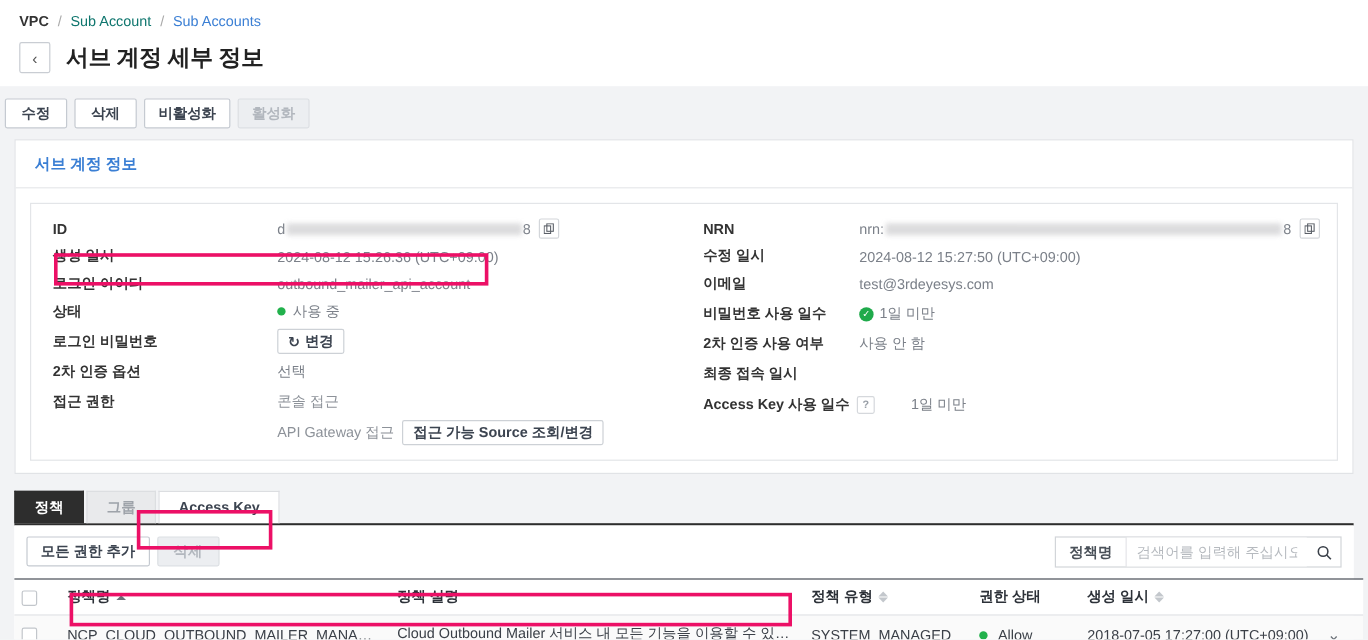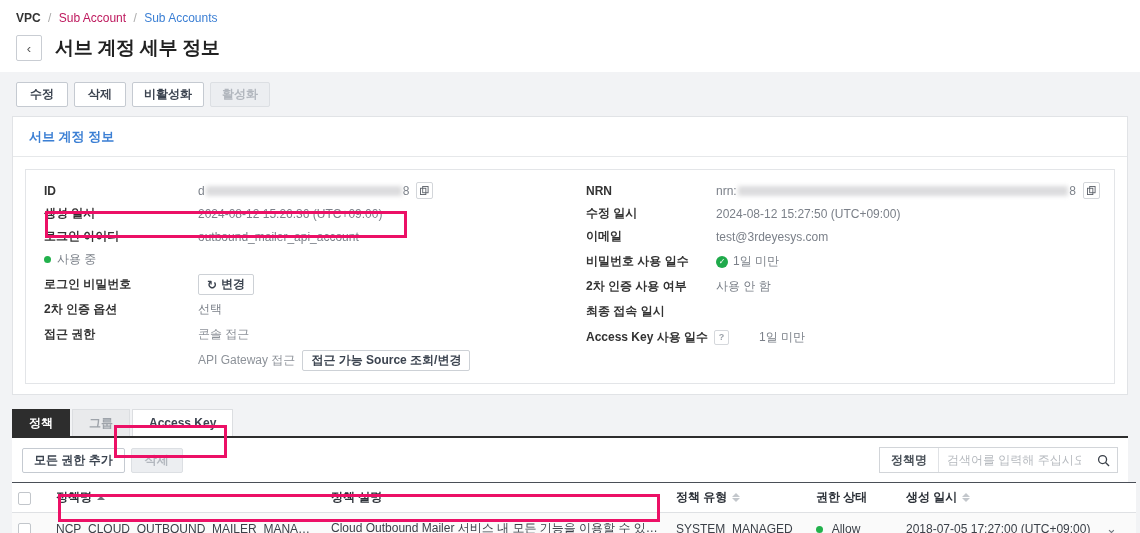--- a/index.html
+++ b/index.html
@@ -25,21 +25,21 @@
     height: 72px;
   }
   .breadcrumb {
     font-size: 12px;
     color: #555;
     line-height: 16px;
     white-space: nowrap;
   }
   .breadcrumb .bc-strong { font-weight: bold; color: #333; }
   .breadcrumb .bc-sep { color: #aaa; margin: 0 4px; }
-  .breadcrumb .bc-plain { color: #be185d; }
+  .breadcrumb .bc-plain { color: #0f766e; }
   .breadcrumb .bc-link { color: #3b7fd4; }
 
   .title-row {
     display: flex;
     align-items: center;
     margin-top: 9px;
   }
   .back-btn {
     width: 26px; height: 26px;
     border: 1px solid #c9cdd3;
@@ -54,21 +54,21 @@
   .page-title {
     font-size: 19px;
     font-weight: bold;
     color: #222;
     margin-left: 13px;
     letter-spacing: -0.3px;
   }
 
   
   .action-bar {
-    padding: 10px 16px 9px 16px;
+    padding: 10px 16px 9px 4px;
     display: flex;
     gap: 6px;
     background: #f2f3f5;
   }
   .btn {
     min-width: 52px;
     height: 25px;
     padding: 0 11px;
     border: 1px solid #c5cad1;
     border-radius: 2px;
@@ -117,21 +117,21 @@
     min-height: 23px;
     position: relative;
   }
   .info-label {
     font-weight: bold;
     color: #333;
     font-size: 12px;
     flex: 0 0 auto;
     white-space: nowrap;
   }
-  .lbl-w-left { width: 154px; }
+  .lbl-w-left { width: 187px; }
   .lbl-w-right { width: 130px; }
   .info-value {
     color: #7b8089;
     font-size: 12px;
     display: flex;
     align-items: center;
     white-space: nowrap;
     min-width: 0;
   }
   .redact {
@@ -238,21 +238,21 @@
   }
   .tab.plain {
     background: #fff;
     color: #3c4450;
   }
 
   
   .panel { background: #fff; margin: 0 12px; padding: 0 0 0 0; }
   .panel-toolbar {
     display: flex;
-    align-items: center;
+    align-items: flex-start;
     padding: 9px 10px 9px 10px;
     background: #fff;
   }
   .toolbar-left { display: flex; gap: 6px; }
   .toolbar-right { margin-left: auto; display: flex; }
   .search-wrap {
     display: flex;
     align-items: stretch;
     border: 1px solid #d2d5d9;
     height: 26px;
@@ -399,20 +399,21 @@
             <div class="info-label lbl-w-left">생성 일시</div>
             <div class="info-value">2024-08-12 15:26:36 (UTC+09:00)</div>
           </div>
 
           <div class="info-row">
             <div class="info-label lbl-w-left">로그인 아이디</div>
             <div class="info-value">outbound_mailer_api_account</div>
           </div>
 
           <div class="info-row">
+            <div class="info-label lbl-w-left">상태</div>
             <div class="info-value">
               <span class="dot"></span>
               <span>사용 중</span>
             </div>
           </div>
 
           <div class="info-row" style="min-height:27px">
             <div class="info-label lbl-w-left">로그인 비밀번호</div>
             <div class="info-value">
               <button class="mini-btn">

